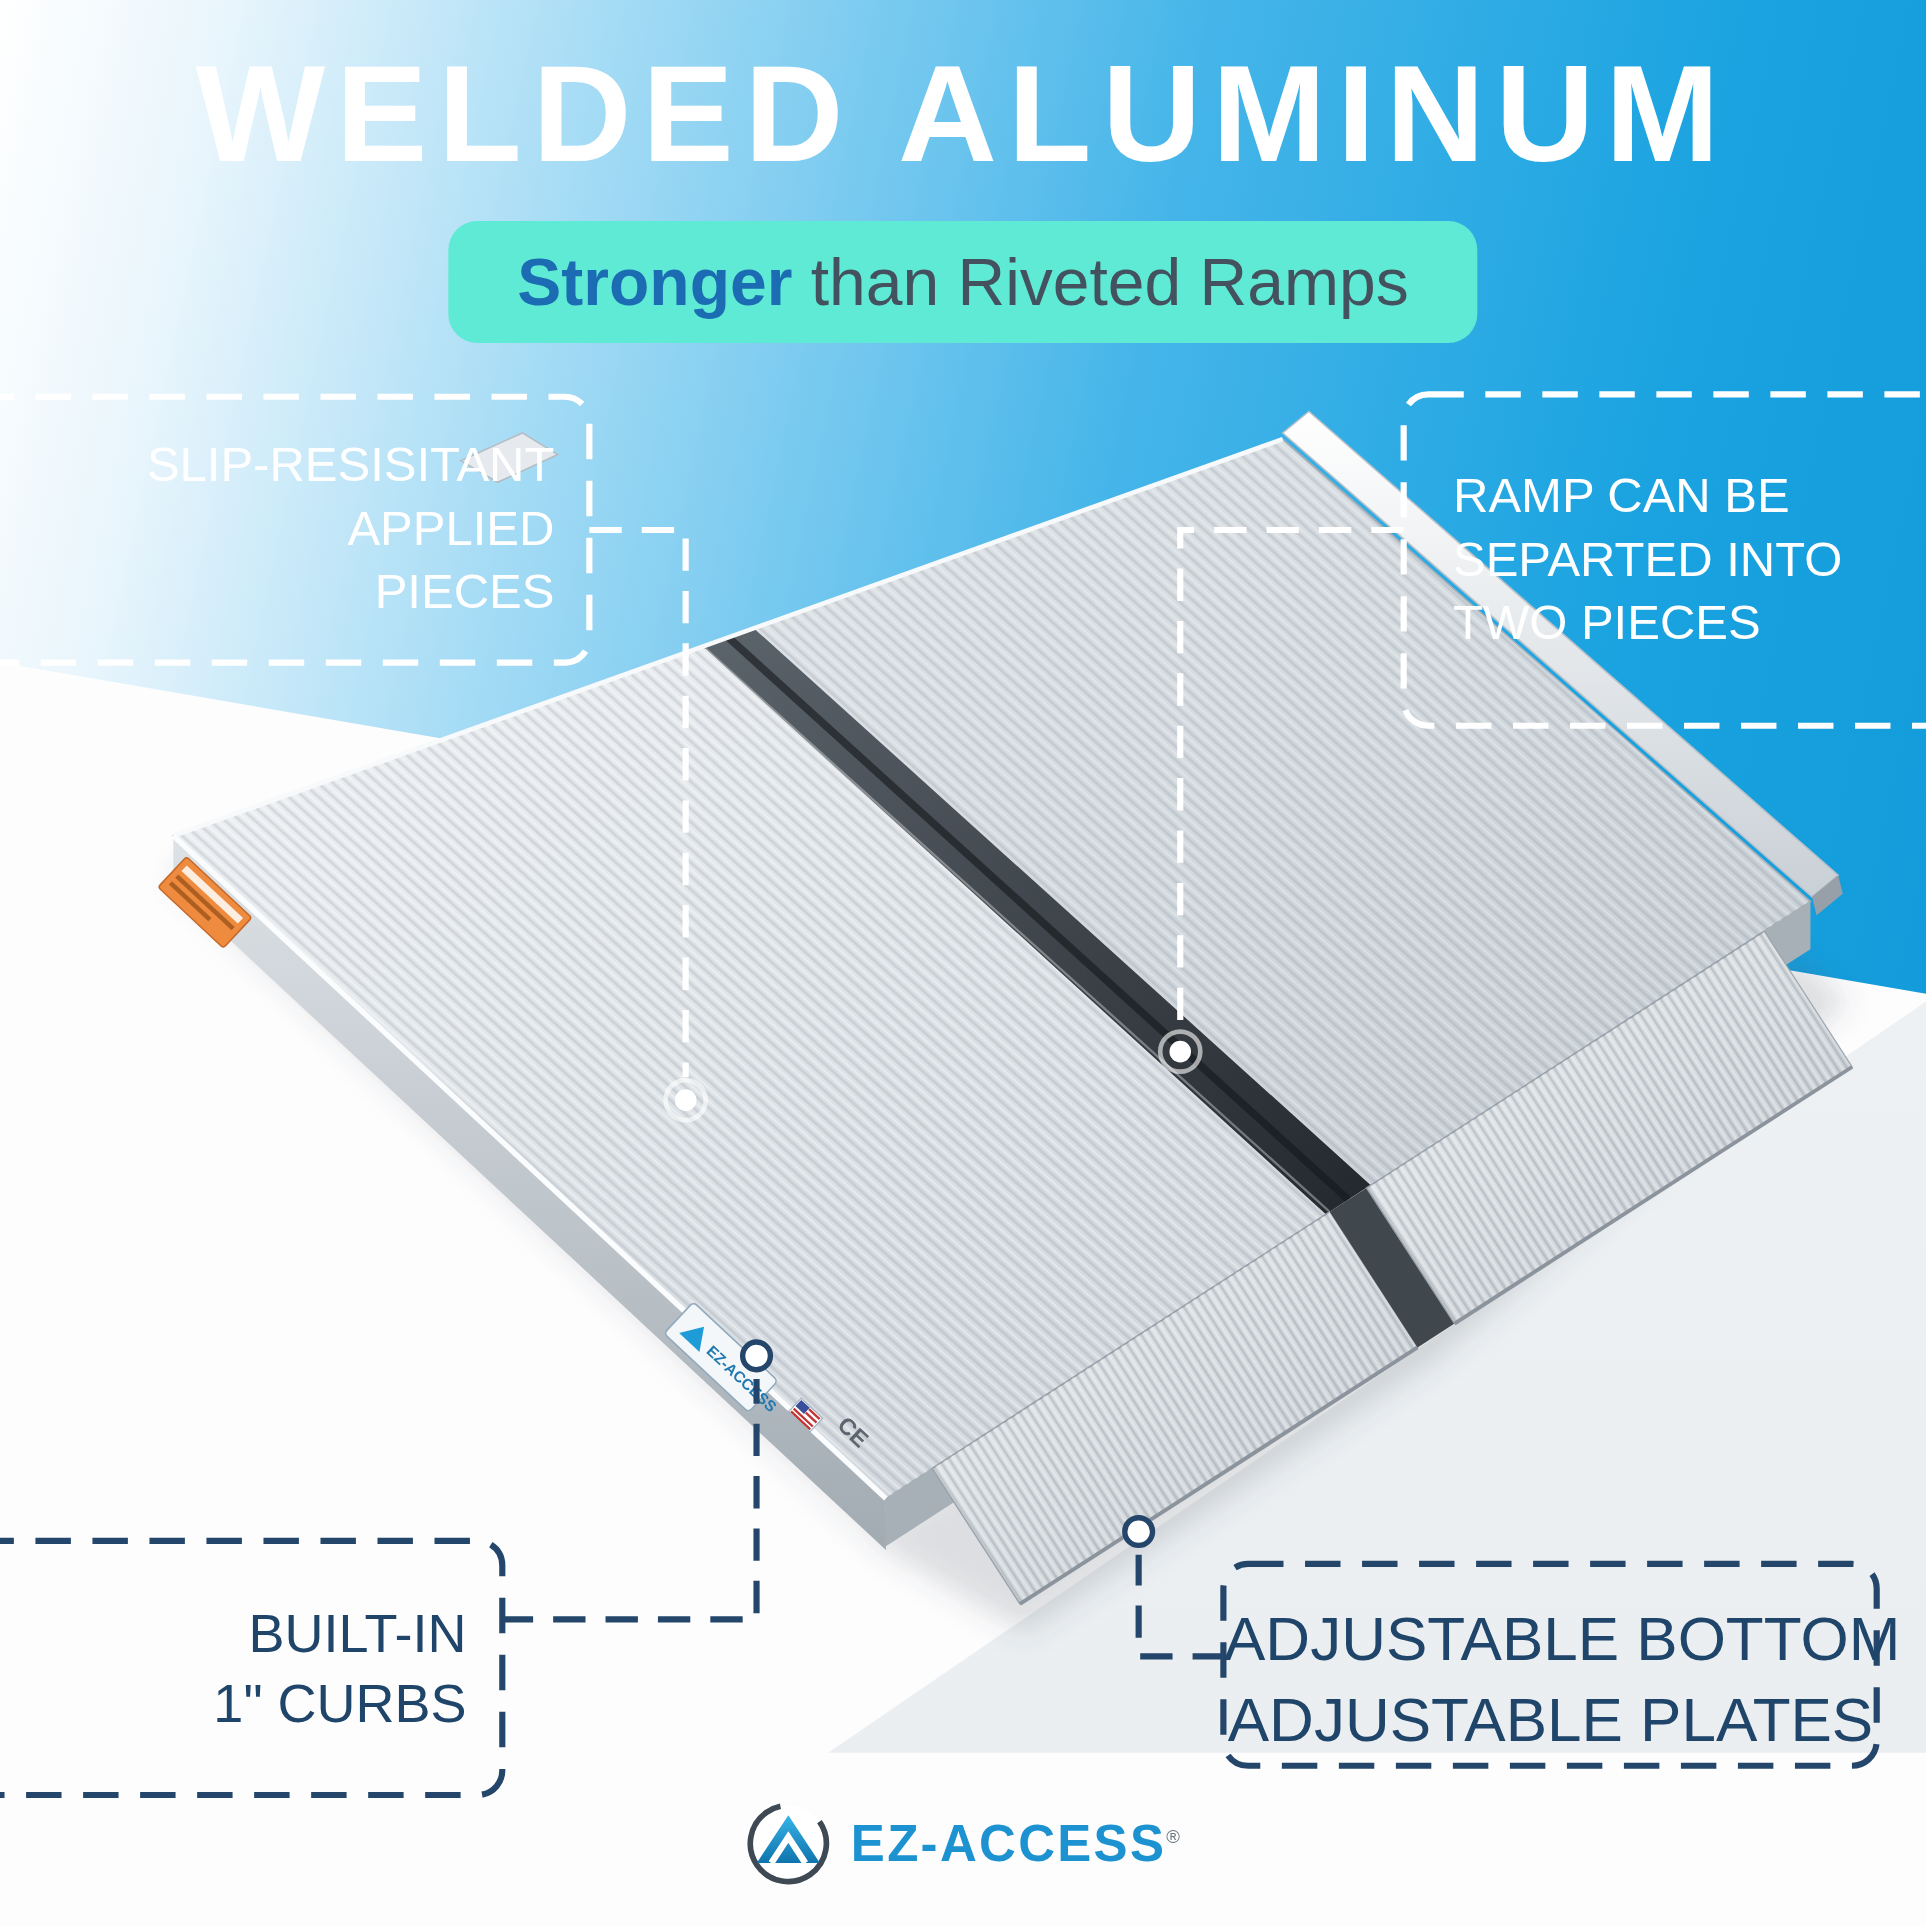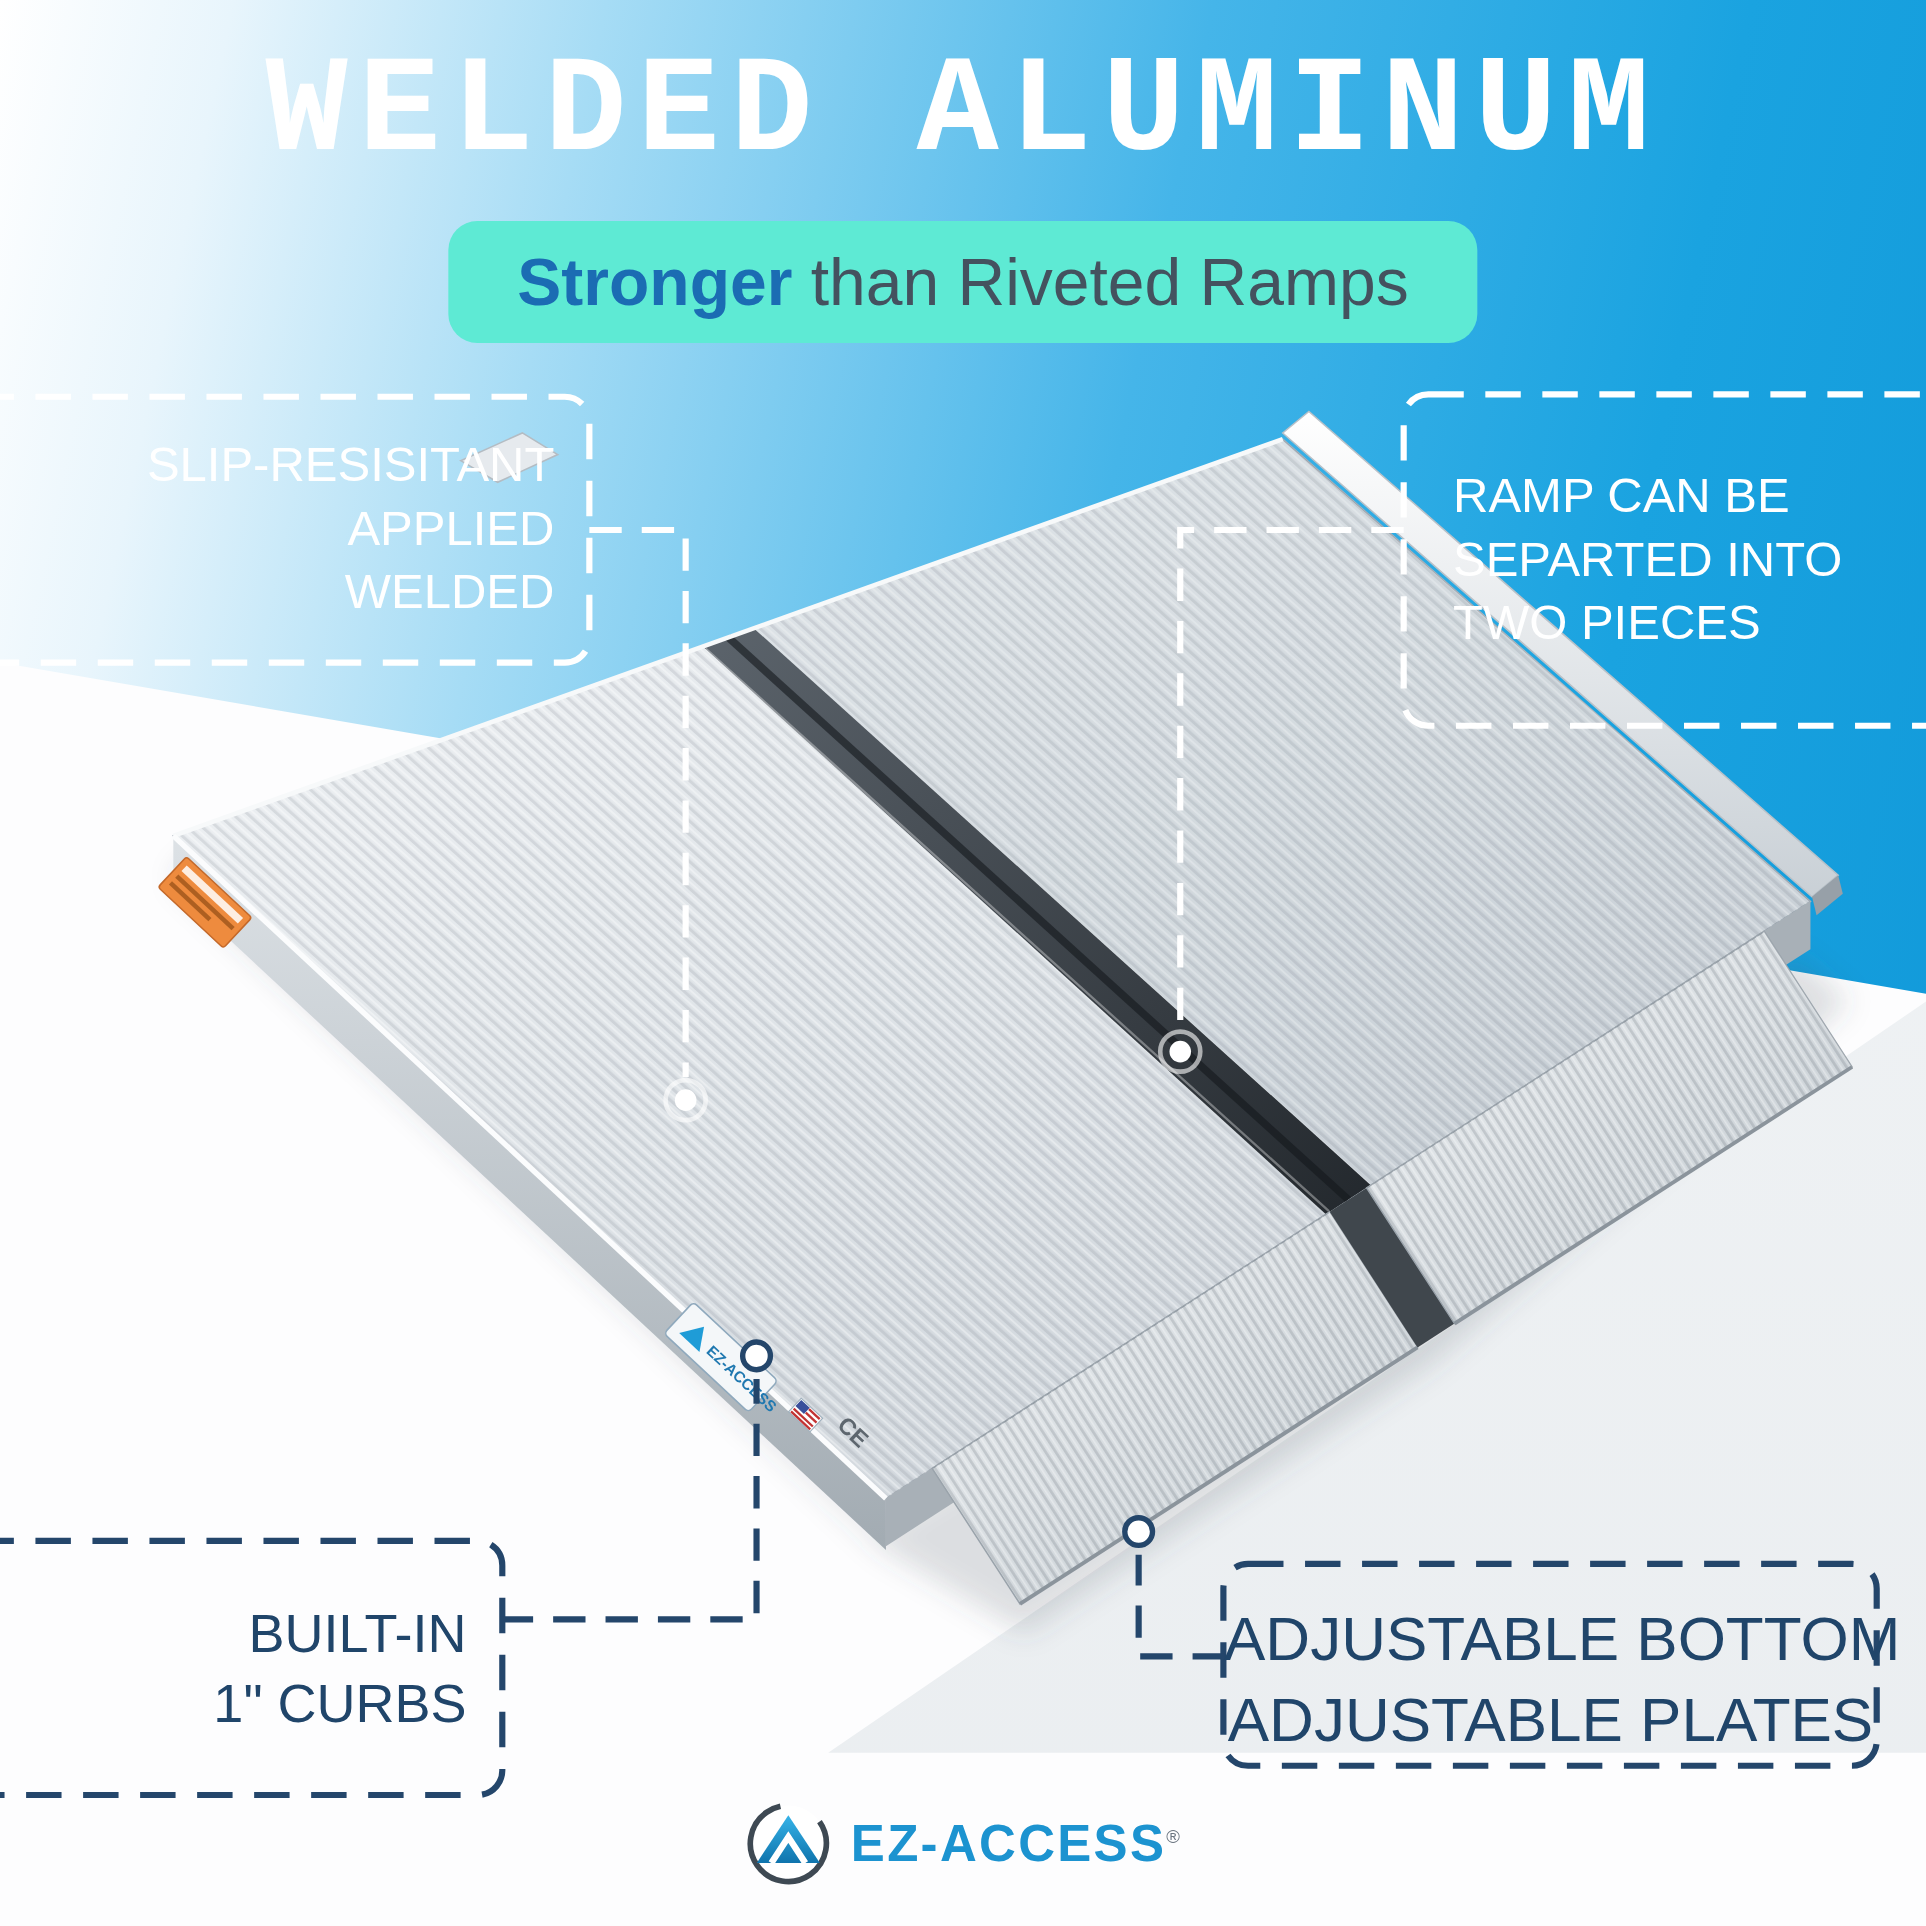--- a/index.html
+++ b/index.html
@@ -17,21 +17,21 @@
   .bg-floor {
     position:absolute; inset:0; z-index:1;
     background:linear-gradient(180deg,#f0f3f5 0%,#e7ebee 100%);
     clip-path:polygon(100% 52%,100% 91%,43% 91%);
     opacity:.85;
   }
 
   
   .title {
     position:absolute; z-index:4; top:35px; left:0; width:100%;
-    text-align:center; font-size:137px; font-weight:700; letter-spacing:10.8px; color:#ffffff;font-family:Liberation Mono, monospace;
+    text-align:center; font-size:137px; font-weight:700; letter-spacing:10.8px; color:#ffffff;
   }
   .subtitle-pill {
     position:absolute; z-index:4; top:221px; left:50%; transform:translateX(-50%);
     background:#5eead4; border-radius:29px; padding:23px 69px;
     font-size:66px; color:#44525f; white-space:nowrap;
   }
   .subtitle-bold { color:#1b6cb3; font-weight:700; }
 
   
   .ramp-svg, .overlay-svg { position:absolute; inset:0; width:1926px; height:1926px; }
@@ -176,21 +176,21 @@
   </svg>
 
   <div class="title">WELDED ALUMINUM</div>
   <div class="subtitle-pill">
     <span class="subtitle-bold">Stronger</span><span> than Riveted Ramps</span>
   </div>
 
   <div class="co" id="co-slip">
     <div>SLIP-RESISITANT</div>
     <div>APPLIED</div>
-    <div>WELDED</div>
+    <div>PIECES</div>
   </div>
   <div class="co" id="co-pieces">
     <div>RAMP CAN BE</div>
     <div>SEPARTED INTO</div>
     <div>TWO PIECES</div>
   </div>
   <div class="co" id="co-curbs">
     <div>BUILT-IN</div>
     <div>1" CURBS</div>
   </div>

